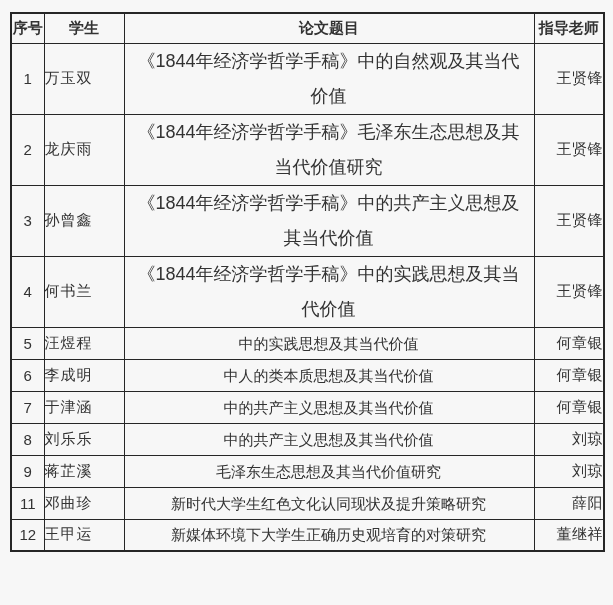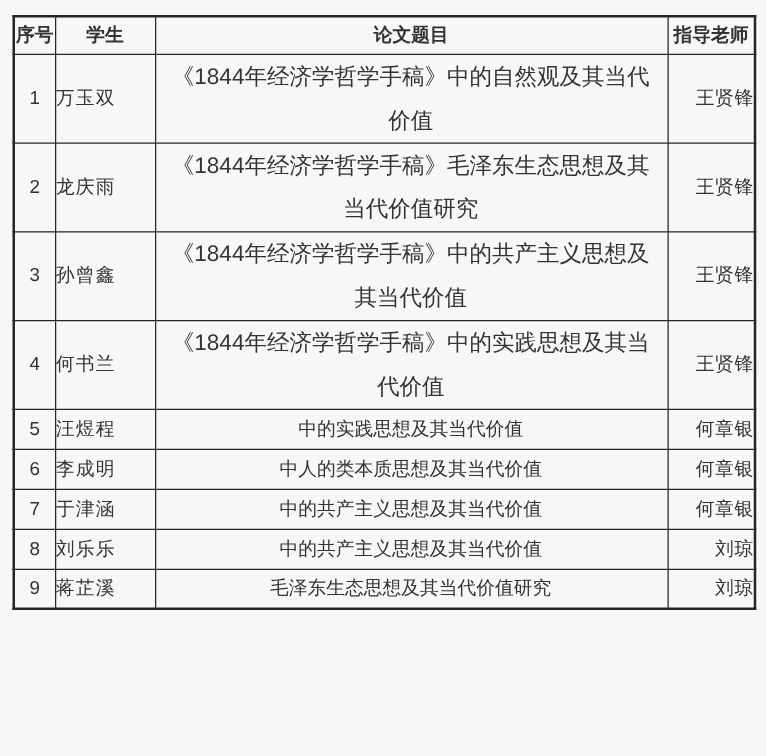--- a/index.html
+++ b/index.html
@@ -150,15 +150,27 @@
           <td class="cell-student">刘乐乐</td>
           <td class="cell-title">中的共产主义思想及其当代价值</td>
           <td class="cell-advisor">刘琼</td>
         </tr>
         <tr class="row-small">
           <td class="cell-index">9</td>
           <td class="cell-student">蒋芷溪</td>
           <td class="cell-title">毛泽东生态思想及其当代价值研究</td>
           <td class="cell-advisor">刘琼</td>
         </tr>
+        <tr class="row-small">
+          <td class="cell-index">11</td>
+          <td class="cell-student">邓曲珍</td>
+          <td class="cell-title">新时代大学生红色文化认同现状及提升策略研究</td>
+          <td class="cell-advisor">薛阳</td>
+        </tr>
+        <tr class="row-small">
+          <td class="cell-index">12</td>
+          <td class="cell-student">王甲运</td>
+          <td class="cell-title">新媒体环境下大学生正确历史观培育的对策研究</td>
+          <td class="cell-advisor">董继祥</td>
+        </tr>
       </tbody>
   </table>
 </div>
 
 </body></html>

